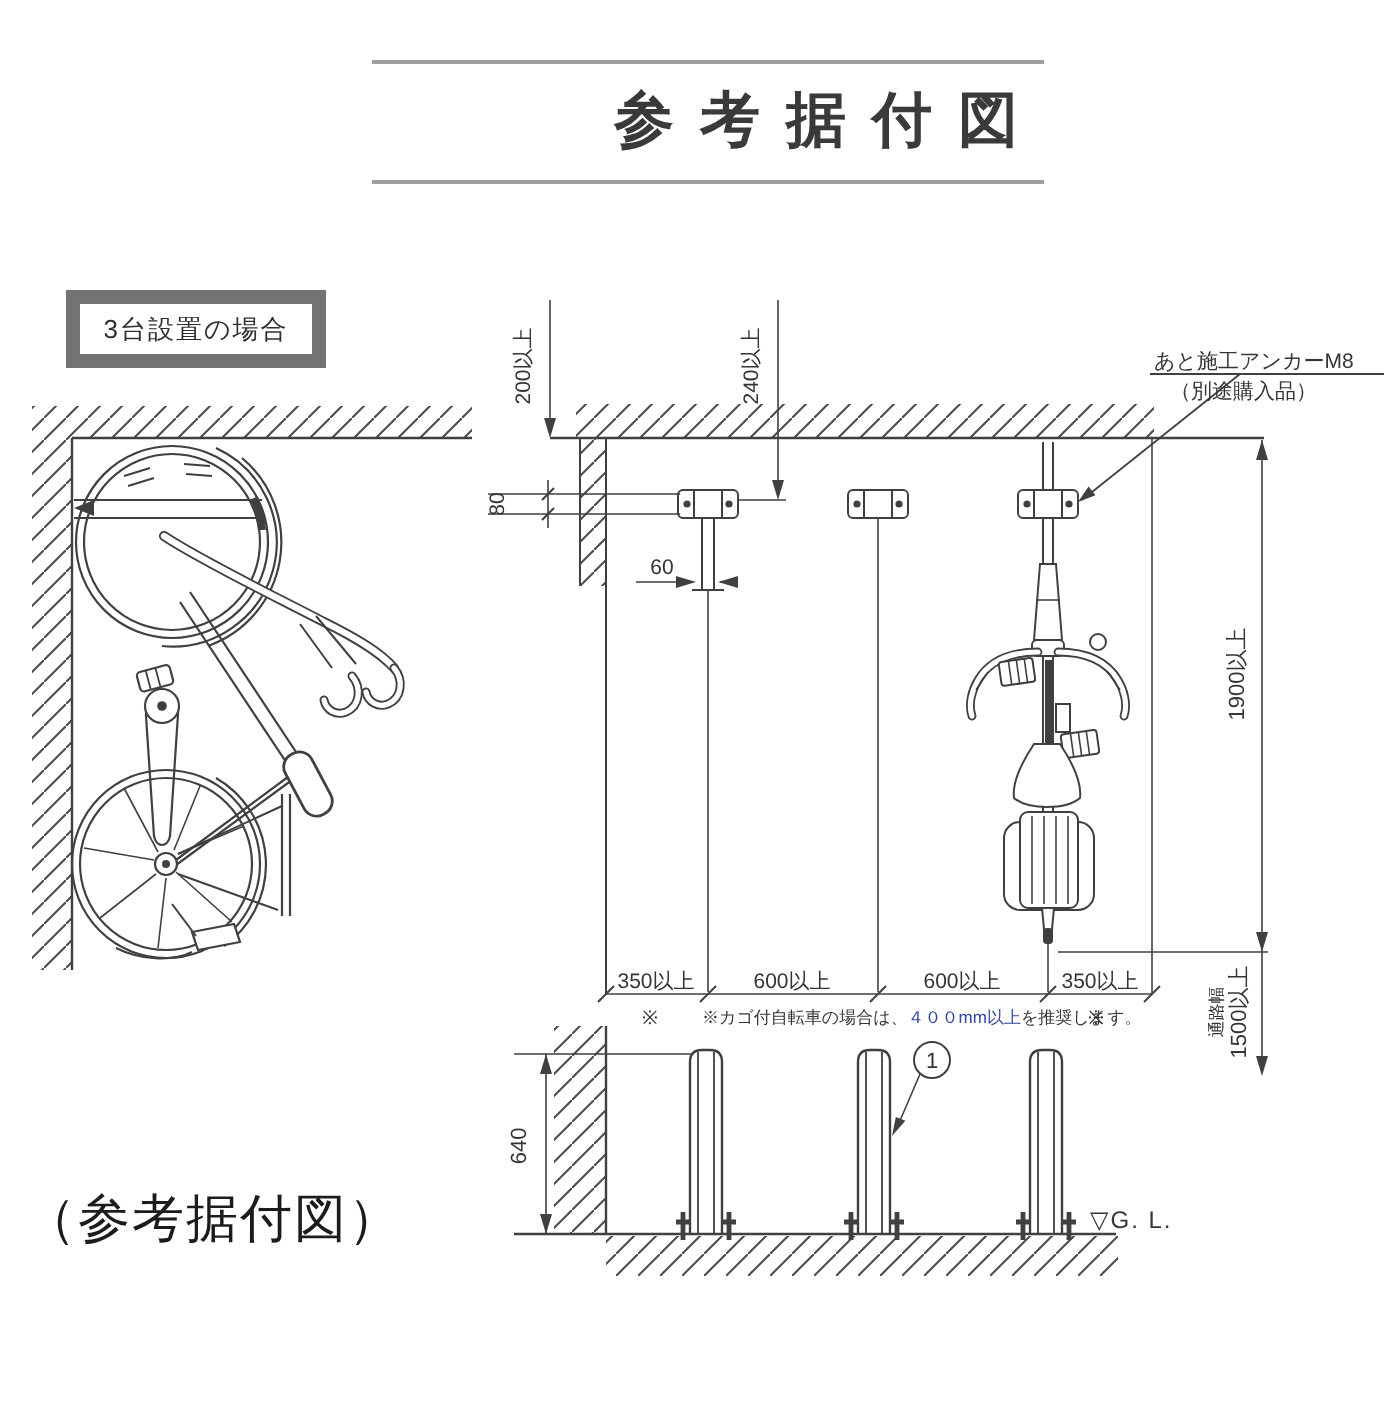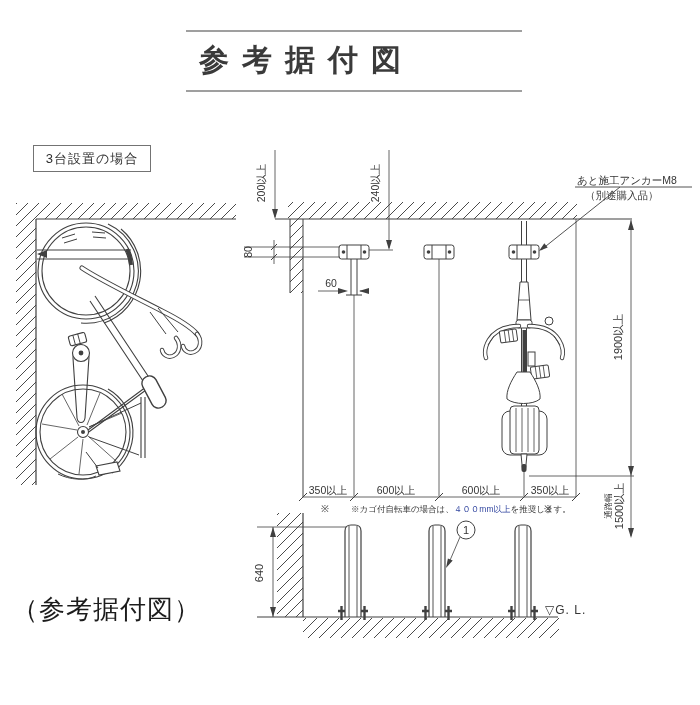--- a/index.html
+++ b/index.html
@@ -1,24 +1,24 @@
 <!DOCTYPE html>
 <html><head>
 <meta charset="utf-8">
 <style>
   html,body{margin:0;padding:0;background:#fff;}
   .page{position:relative;width:700px;height:705px;background:#fff;overflow:hidden;
         font-family:"Liberation Sans",sans-serif;color:#3b3b3b;}
   .title-block{position:absolute;left:186px;top:30px;width:336px;
        border-top:2px solid #9f9f9f;border-bottom:2px solid #9f9f9f;
-       text-align:left;padding:8px 0 9px 0;}
+       text-align:right;padding:8px 0 9px 0;}
   .title-block .title{font-size:30px;font-weight:bold;letter-spacing:13px;
        text-indent:13px;color:#3a3a3a;white-space:nowrap;}
   .case-box{position:absolute;left:33px;top:145px;width:116px;height:25px;
-       border:1px solid #737373;font-size:13px;line-height:25px;text-align:center;
+       border:7px solid #737373;font-size:13px;line-height:25px;text-align:center;
        color:#2f2f2f;letter-spacing:1px;}
   .unit-note{position:absolute;left:12px;top:592px;font-size:26px;color:#1c1c1c;
        letter-spacing:1px;}
   svg{position:absolute;left:0;top:0;}
   svg text{font-family:"Liberation Sans",sans-serif;fill:#353535;}
 </style>
 </head>
 <body>
 
 <div class="page">

